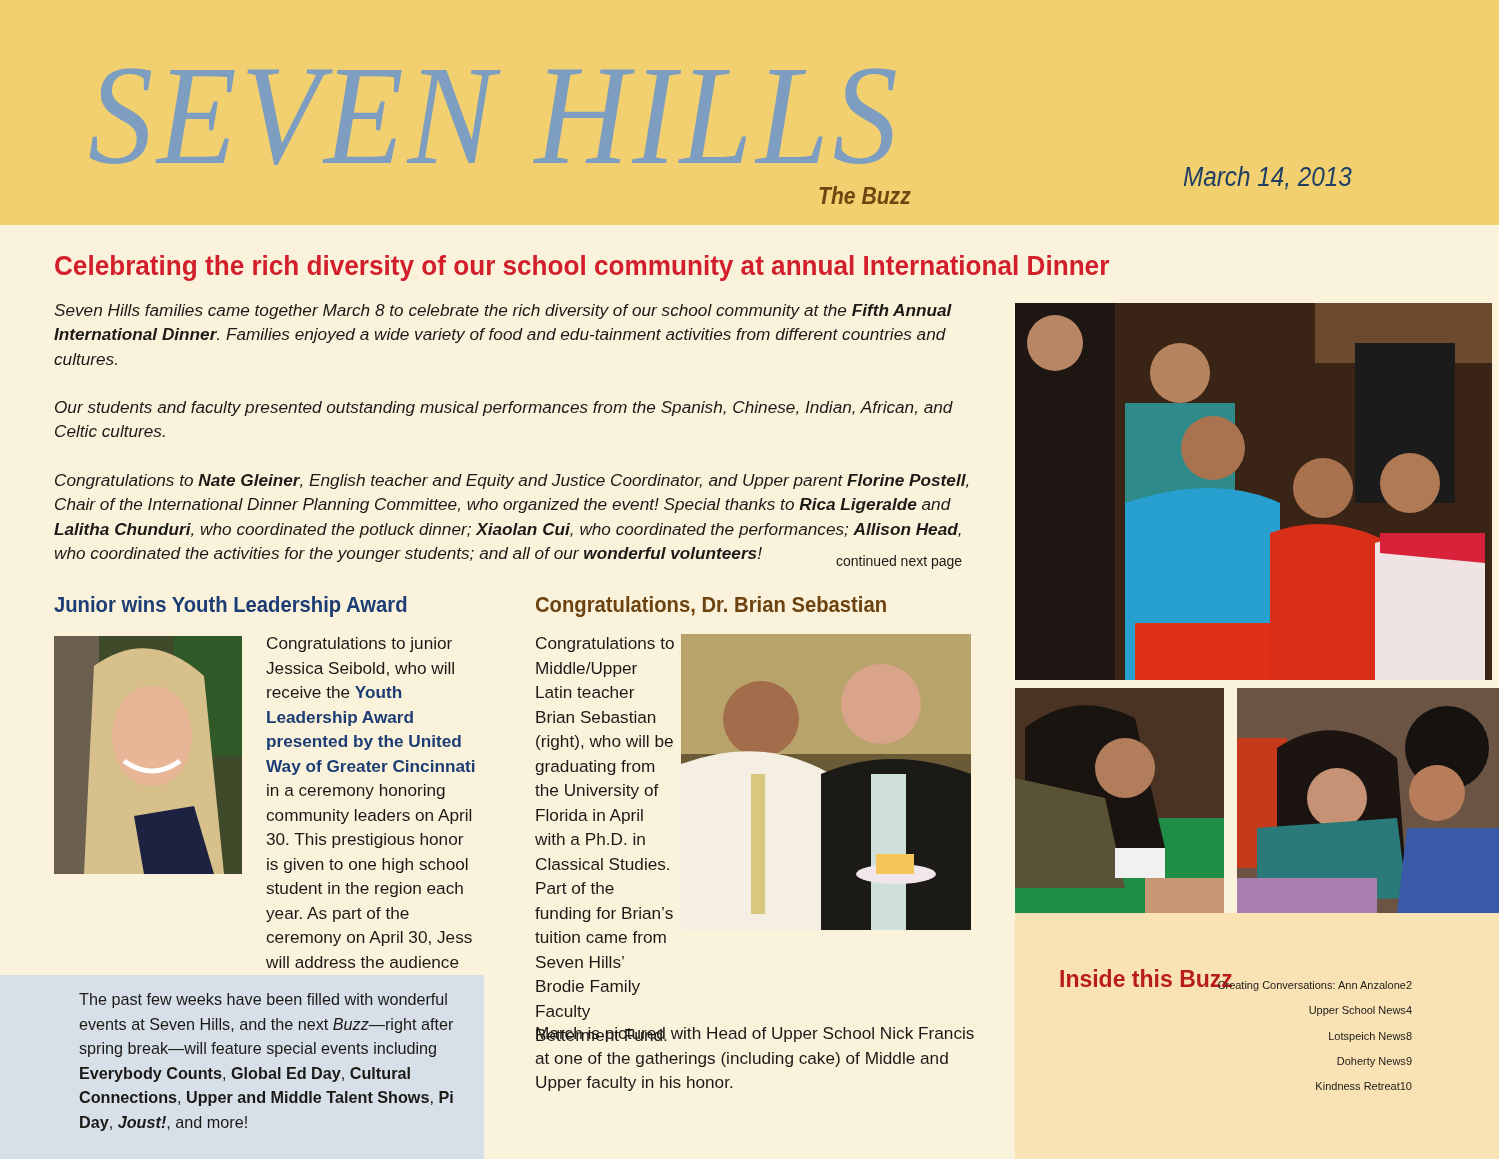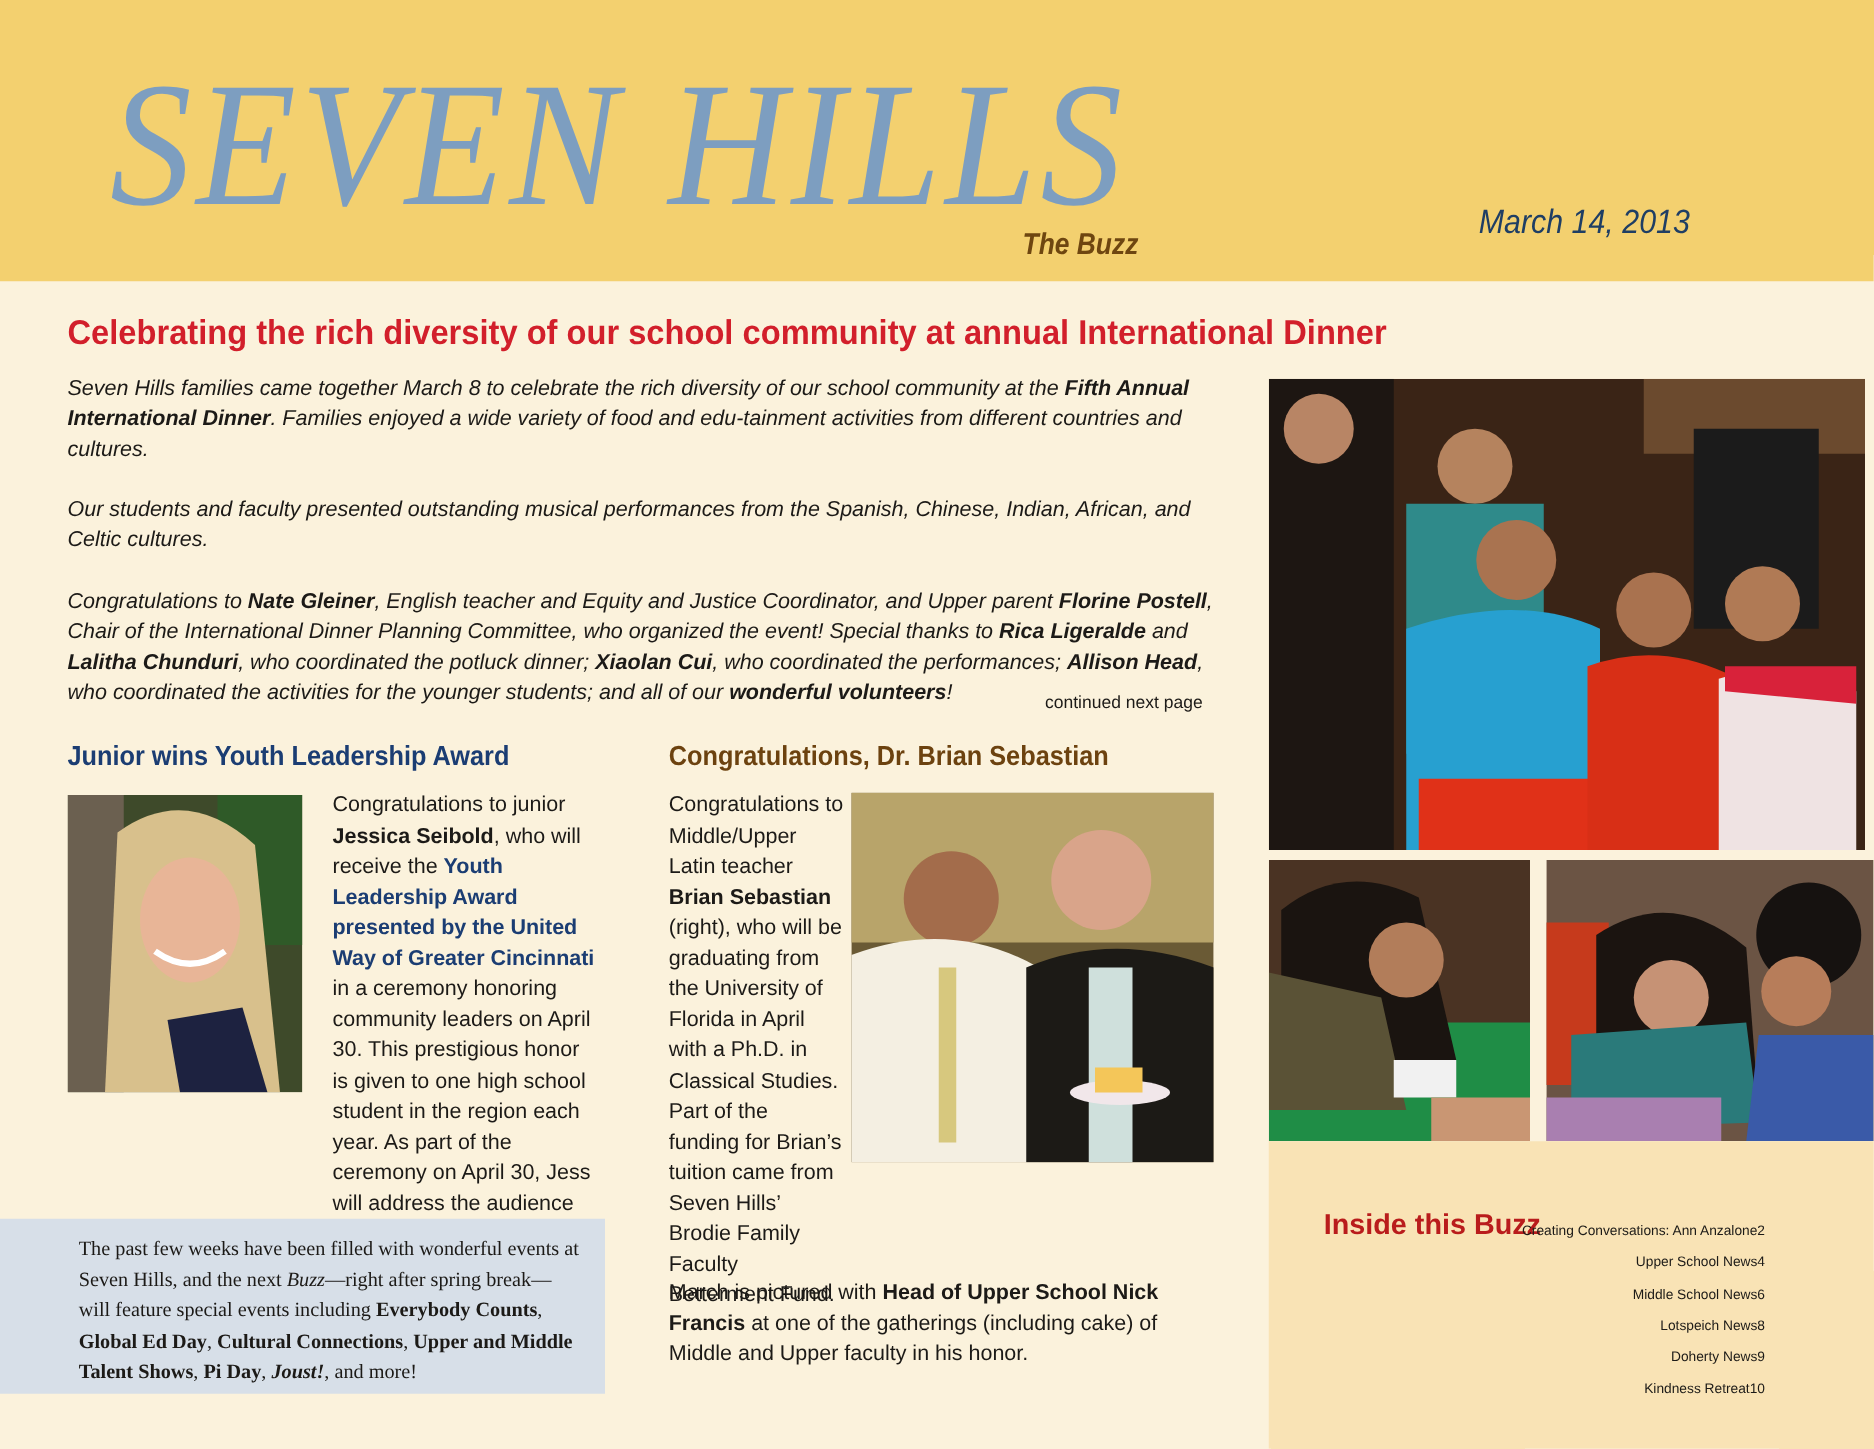--- a/index.html
+++ b/index.html
@@ -51,26 +51,26 @@
     position: absolute; font-size: 22px; font-weight: bold; white-space: nowrap;
     transform: scaleX(0.92); transform-origin: left top;
   }
   .sec-title.blue { left: 54px; top: 592px; color: #1b3d73; }
   .sec-title.brown { left: 535px; top: 592px; color: #6c420f; }
   .photo { position: absolute; overflow: hidden; }
   .photo svg { width: 100%; height: 100%; display: block; }
   .col-text {
     position: absolute; font-size: 17.2px; line-height: 24.5px;
   }
-  .col-text b { font-weight: bold; }
+  .col-text b { font-weight: normal; }
   .hl-blue { color: #1b3d73; font-weight: bold; }
   .callout {
-    position: absolute; left: 0; top: 975px; width: 484px; height: 140px;
-    background: #d7dfe8; padding: 12px 20px 0 63px;
-    font-size: 16.2px; line-height: 24.5px; font-family: Liberation Serif, serif;
+    position: absolute; left: 0; top: 975px; width: 484px; height: 184px;
+    background: #d7dfe8; padding: 12px 20px 0 79px;
+    font-size: 16.2px; line-height: 24.5px;
   }
   .callout b { font-weight: bold; }
   .inside-panel {
     position: absolute; left: 1015px; top: 913px; width: 484px; height: 246px;
     background: #f9e3b5;
   }
   .inside-title {
     position: absolute; left: 44px; top: 25px;
     font-size: 23px; font-weight: bold; color: #b91c1c; white-space: nowrap; margin-top: 28px;
   }
@@ -188,24 +188,20 @@
   <div class="toc">
     <div class="toc-row">
         <span>Creating Conversations: Ann Anzalone</span>
         <span>2</span>
       </div>
     <div class="toc-row">
         <span>Upper School News</span>
         <span>4</span>
       </div>
     <div class="toc-row">
-        <span>Middle School News</span>
-        <span>6</span>
-      </div>
-    <div class="toc-row">
         <span>Lotspeich News</span>
         <span>8</span>
       </div>
     <div class="toc-row">
         <span>Doherty News</span>
         <span>9</span>
       </div>
     <div class="toc-row">
         <span>Kindness Retreat</span>
         <span>10</span>

